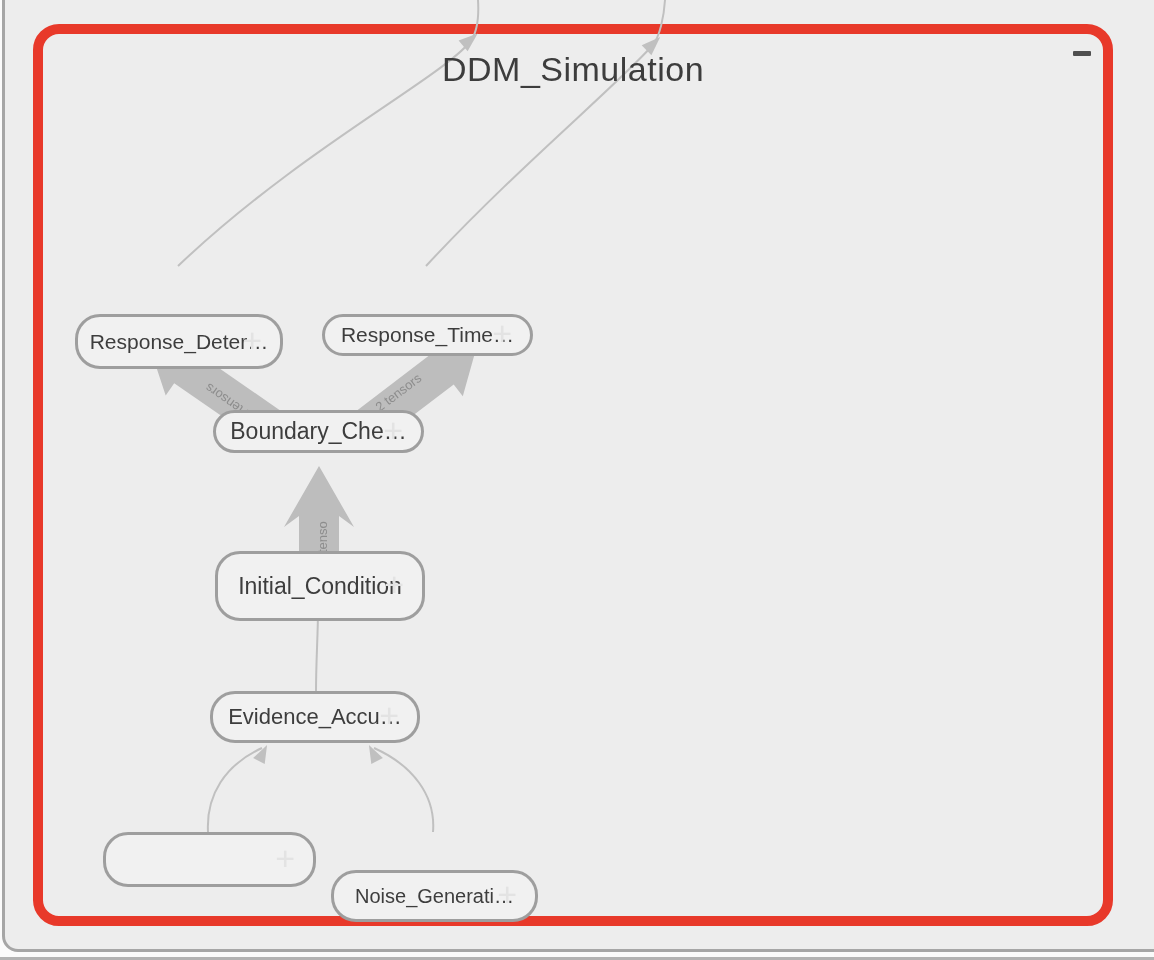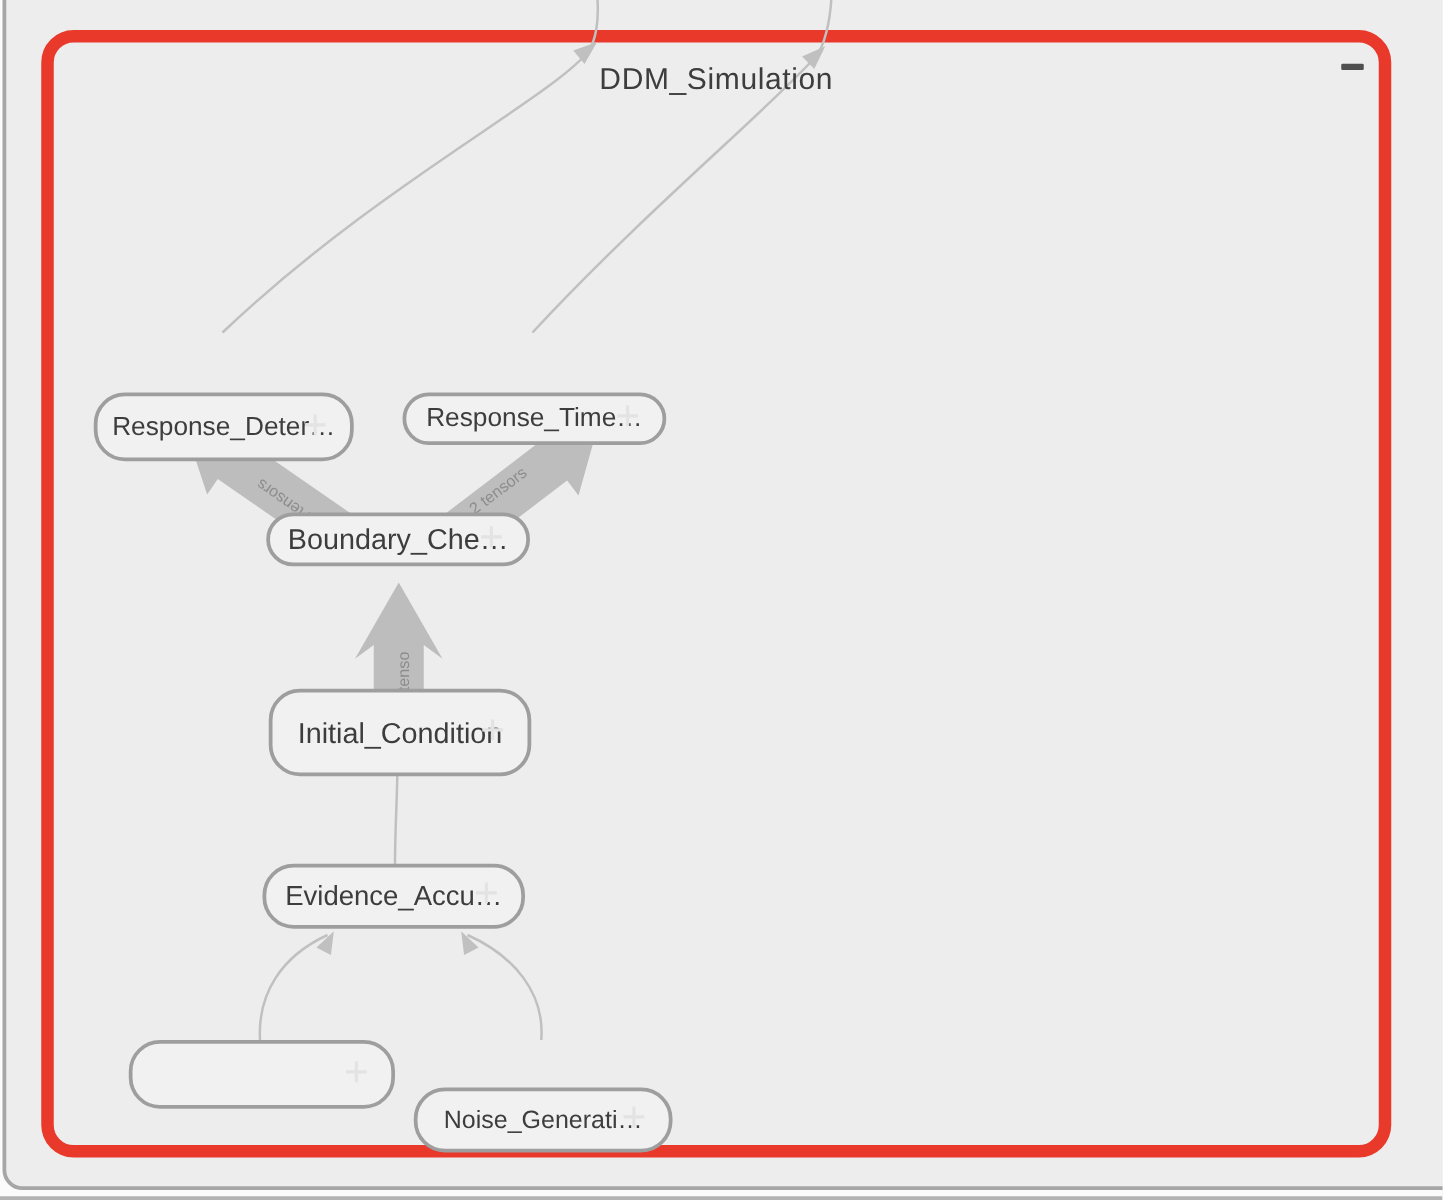--- a/index.html
+++ b/index.html
@@ -33,21 +33,21 @@
   }
   .group-box{
     position:absolute;left:33px;top:24px;width:1080px;height:902px;
     border:10px solid var(--accent-red);
     border-radius:26px;
     background:transparent;
     z-index:1;
   }
   .group-title{
     position:absolute;left:33px;top:50px;width:1080px;
-    text-align:center;font-size:24px;color:var(--node-text);
+    text-align:center;font-size:34px;color:var(--node-text);
     letter-spacing:0.5px;
     z-index:4;
   }
   .collapse-btn{
     position:absolute;left:1064px;top:40px;width:36px;height:26px;
     background:none;border:none;padding:0;cursor:pointer;
     display:flex;align-items:center;justify-content:center;
     z-index:4;
   }
   .collapse-btn .bar{

